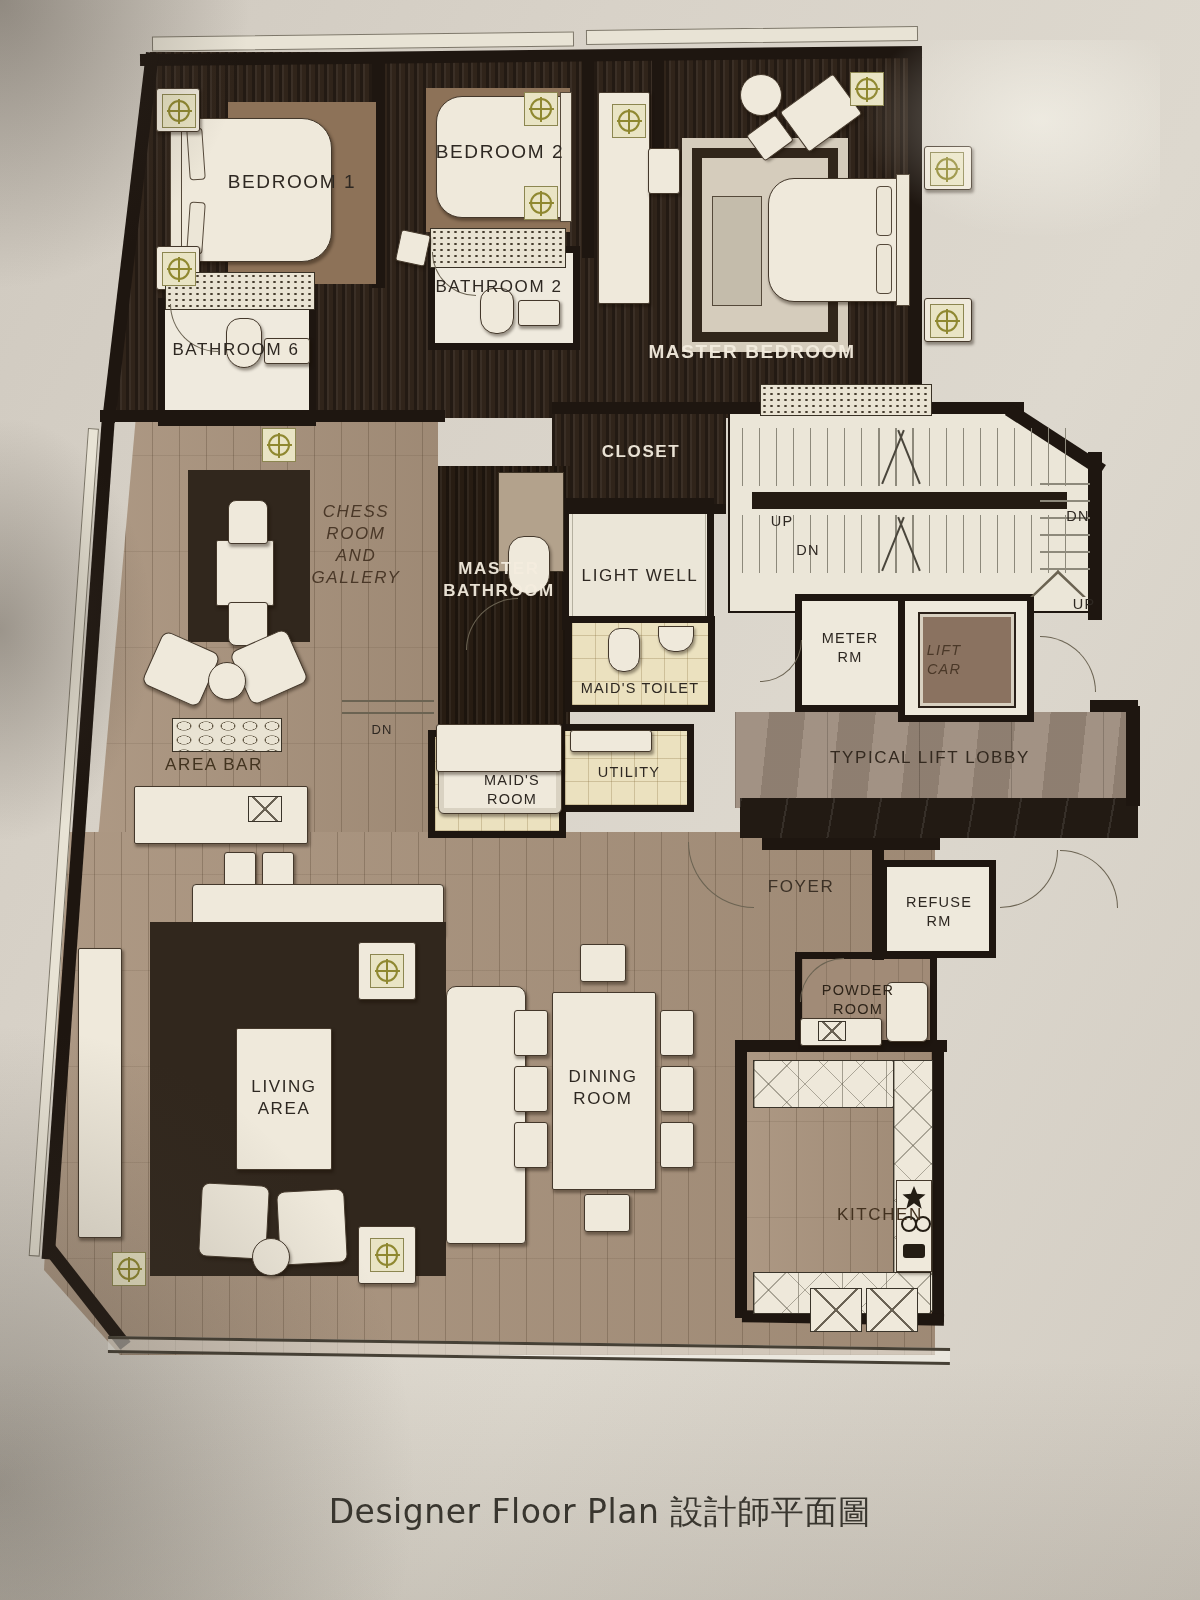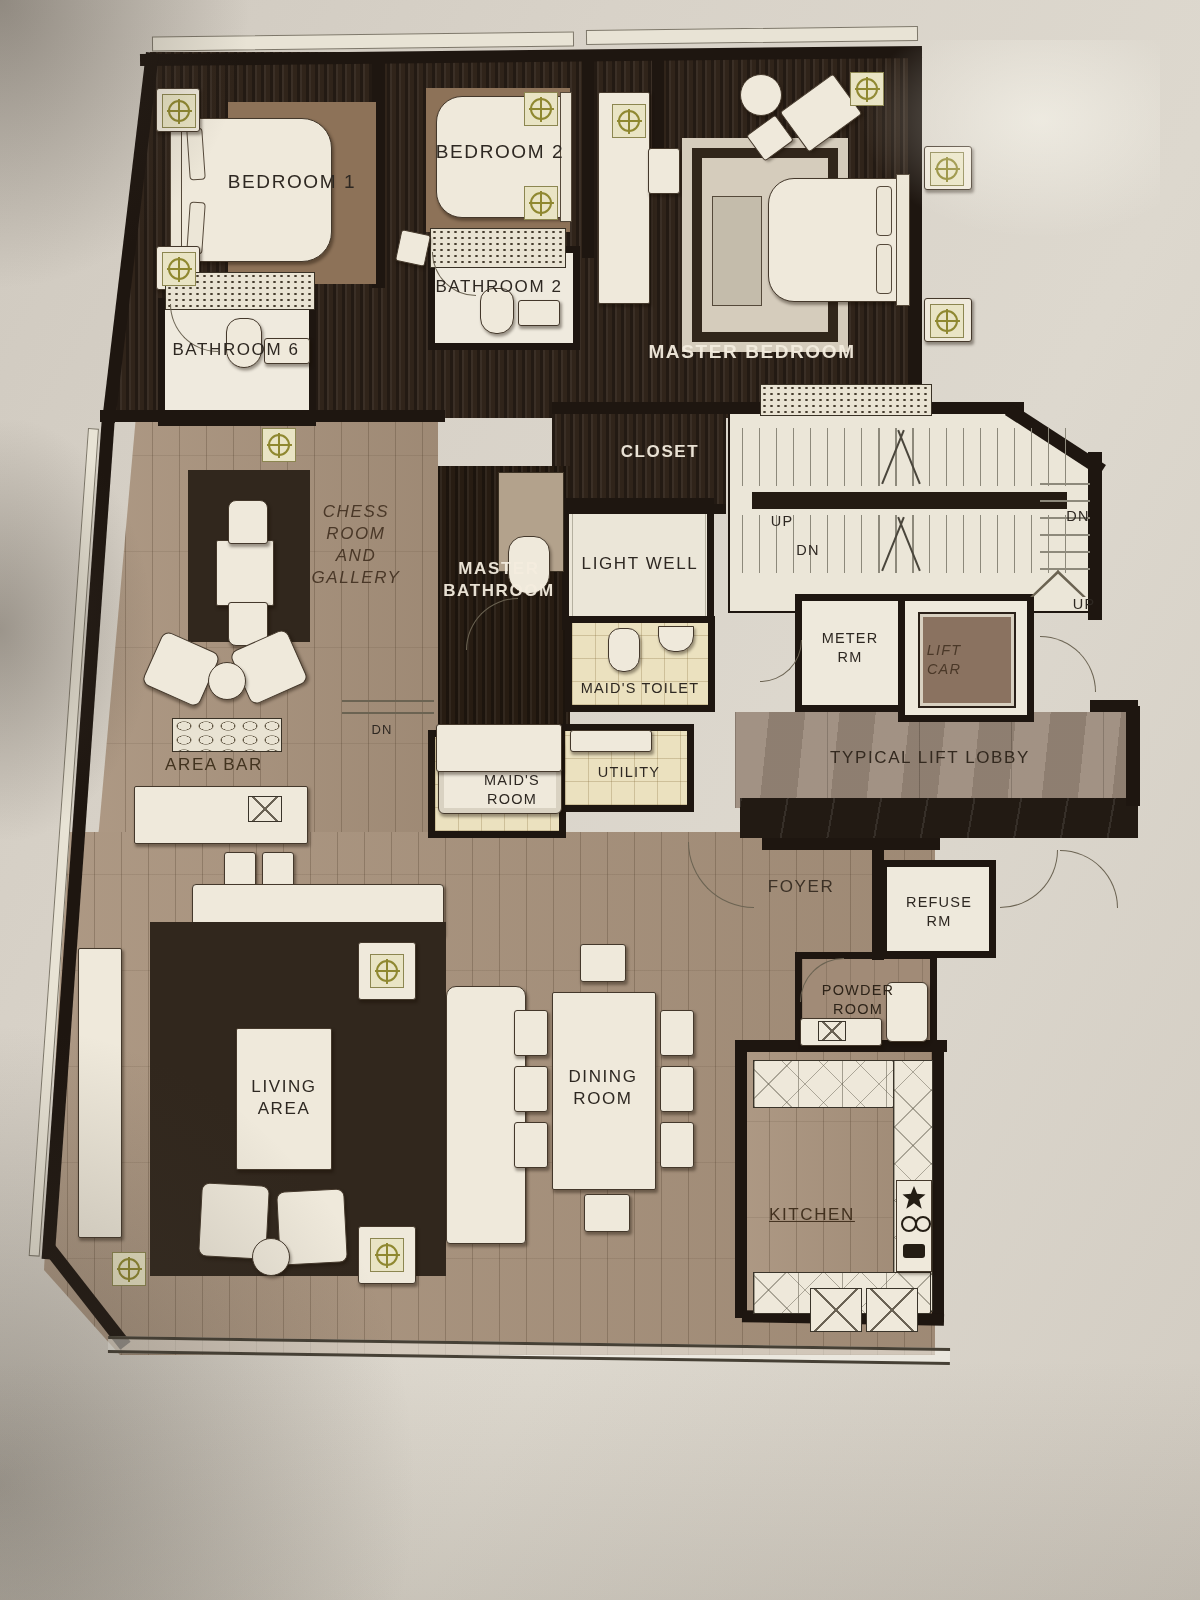--- a/index.html
+++ b/index.html
@@ -228,54 +228,55 @@
   <div class="abs lt" style="left:262px;top:428px;"></div>
   <div class="abs lt" style="left:370px;top:954px;"></div>
   <div class="abs lt" style="left:370px;top:1238px;"></div>
   <div class="abs lt" style="left:112px;top:1252px;"></div>
 
   <div class="lbl lg" style="left:292px;top:182px;">BEDROOM 1</div>
   <div class="lbl lg" style="left:500px;top:152px;">BEDROOM 2</div>
   <div class="lbl lg w" style="left:752px;top:352px;">MASTER BEDROOM</div>
   <div class="lbl" style="left:236px;top:350px;">BATHROOM 6</div>
   <div class="lbl" style="left:499px;top:287px;">BATHROOM 2</div>
-  <div class="lbl w" style="left:660px;top:452px;">CLOSET</div>
+  <div class="lbl w" style="left:641px;top:452px;">CLOSET</div>
   <div class="lbl brn" style="left:356px;top:545px;">CHESS
 ROOM
 AND
 GALLERY</div>
   <div class="lbl w" style="left:499px;top:580px;">MASTER
 BATHROOM</div>
-  <div class="lbl" style="left:640px;top:564px;">LIGHT WELL</div>
+  <div class="lbl" style="left:640px;top:576px;">LIGHT WELL</div>
   <div class="lbl s" style="left:640px;top:688px;">MAID'S TOILET</div>
   <div class="lbl s" style="left:512px;top:790px;">MAID'S
 ROOM</div>
   <div class="lbl s" style="left:629px;top:772px;">UTILITY</div>
   <div class="lbl s" style="left:850px;top:648px;">METER
 RM</div>
   <div class="lbl s brn" style="left:944px;top:660px;">LIFT
 CAR</div>
   <div class="lbl" style="left:930px;top:758px;color:#33291f;">TYPICAL LIFT LOBBY</div>
   <div class="lbl" style="left:801px;top:887px;color:#3c3126;">FOYER</div>
   <div class="lbl s" style="left:939px;top:912px;">REFUSE
 RM</div>
   <div class="lbl s" style="left:858px;top:1000px;color:#2e2419;">POWDER
 ROOM</div>
-  <div class="lbl" style="left:812px;top:1215px;color:#42311f;text-decoration:underline;">KITCHEN</div>
+  <div class="lbl" style="left:880px;top:1215px;color:#42311f;">KITCHEN</div>
   <div class="lbl" style="left:214px;top:765px;color:#42331f;">AREA BAR</div>
   <div class="lbl" style="left:284px;top:1098px;">LIVING
 AREA</div>
   <div class="lbl" style="left:603px;top:1088px;">DINING
 ROOM</div>
 
   <div class="lbl s" style="left:782px;top:521px;">UP</div>
   <div class="lbl s" style="left:808px;top:550px;">DN</div>
   <div class="lbl s" style="left:1078px;top:516px;">DN</div>
   <div class="lbl s" style="left:1084px;top:604px;">UP</div>
   <div class="lbl xs" style="left:382px;top:730px;">DN</div>
 
+  <div id="caption">Designer Floor Plan 設計師平面圖</div>
 
   <div class="shade" style="left:0;top:0;width:260px;height:300px;background:radial-gradient(ellipse at 0% 0%,rgba(58,50,42,.42),transparent 68%);"></div>
   <div class="shade" style="left:0;top:420px;width:150px;height:420px;background:radial-gradient(ellipse at 0% 50%,rgba(64,56,47,.38),transparent 72%);"></div>
   <div class="shade" style="left:0;top:1020px;width:420px;height:580px;background:radial-gradient(ellipse at 0% 80%,rgba(62,56,48,.40),transparent 70%);"></div>
   <div class="shade" style="left:860px;top:40px;width:300px;height:200px;background:radial-gradient(ellipse at 60% 40%,rgba(255,253,244,.5),transparent 70%);"></div>
   <div class="shade" style="left:0;top:1360px;width:1200px;height:240px;background:linear-gradient(to bottom,transparent,rgba(95,88,76,.16));"></div>
 </div>
 
 </body></html>

